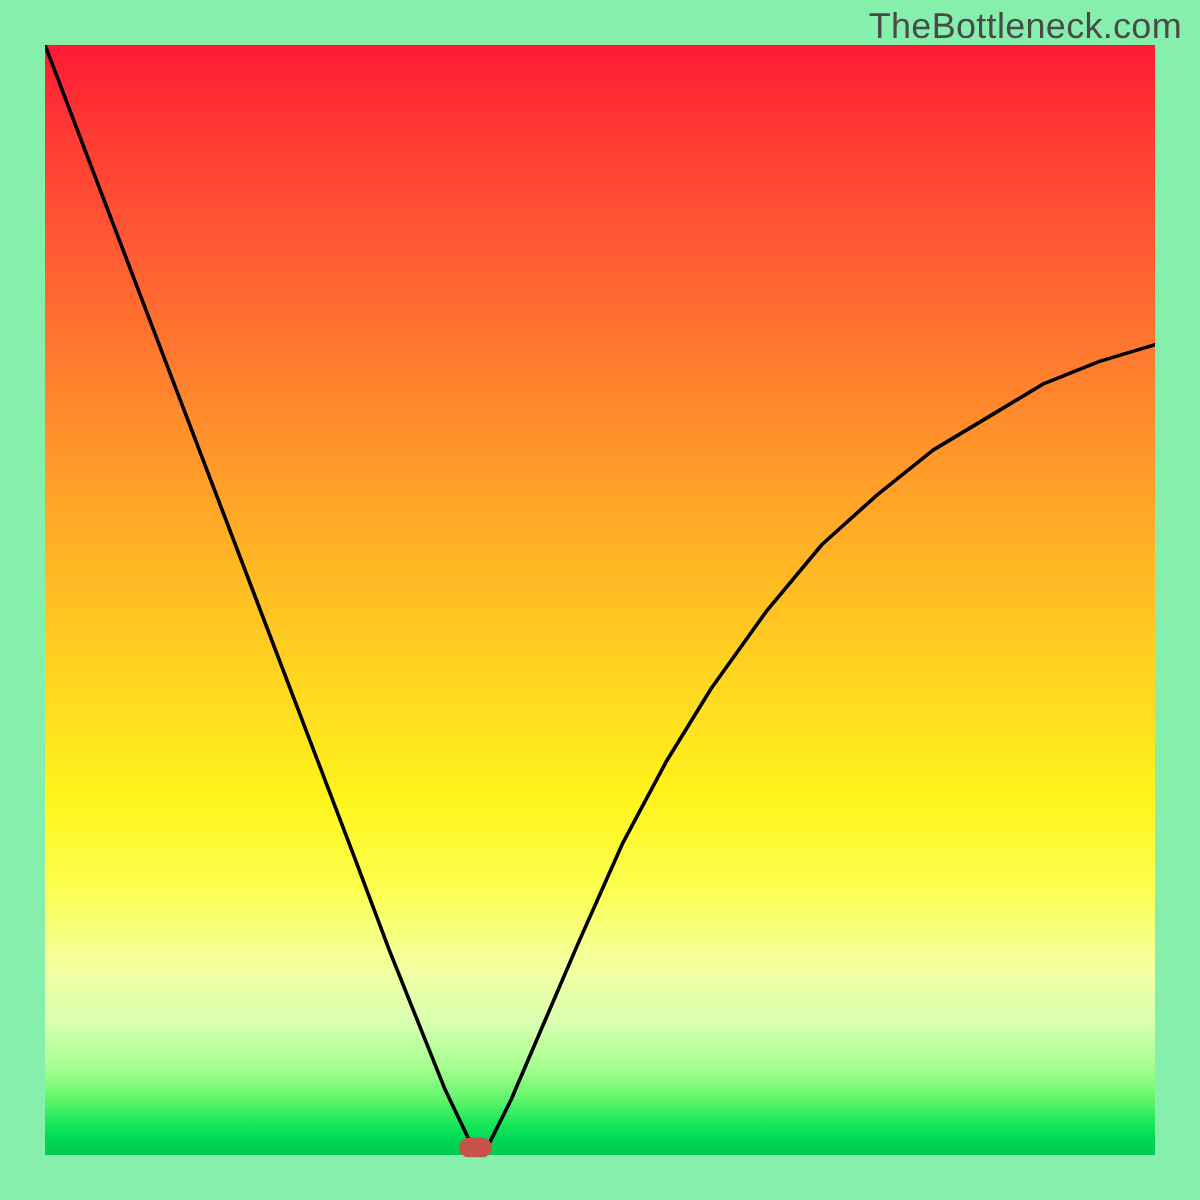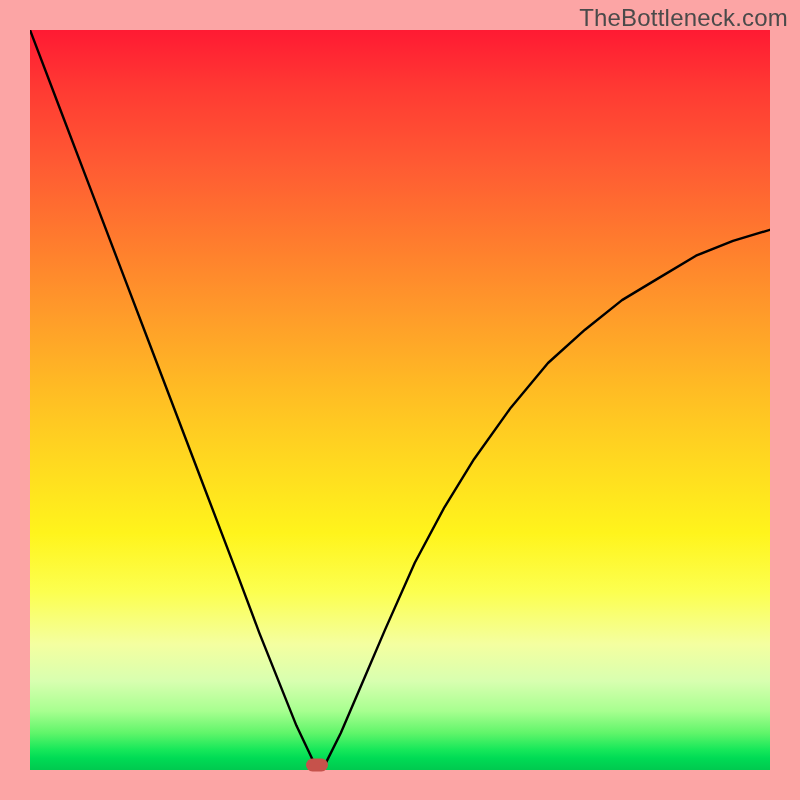--- a/index.html
+++ b/index.html
@@ -8,21 +8,21 @@
     width: 800px;
     height: 800px;
     background: #000;
     overflow: hidden;
     font-family: Arial, Helvetica, sans-serif;
   }
   .frame {
     position: relative;
     width: 800px;
     height: 800px;
-    background: #fca5a5;
+    background: #86efac;
   }
   .watermark {
     position: absolute;
     top: 4px;
     right: 12px;
     color: #4a4a4a;
     font-size: 24px;
     font-weight: 500;
     letter-spacing: 0.2px;
     user-select: none;

